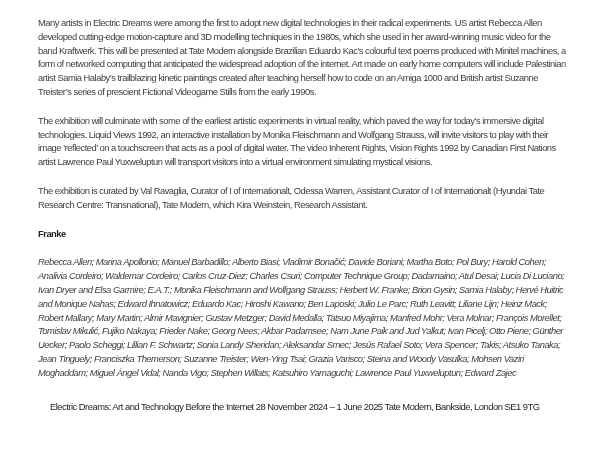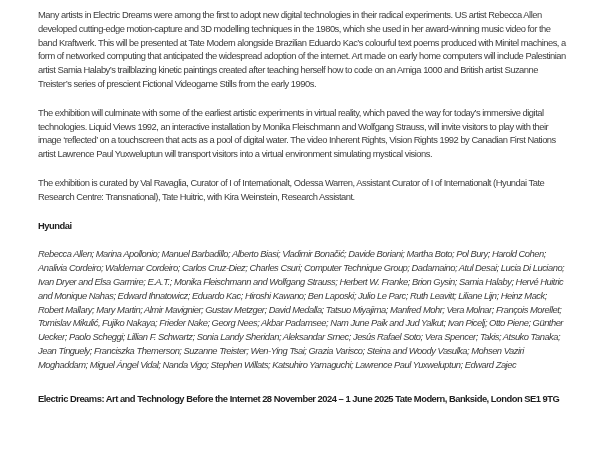--- a/index.html
+++ b/index.html
@@ -9,21 +9,21 @@
   }
   body {
     width: 600px;
     height: 453px;
     overflow: hidden;
   }
   .page {
     box-sizing: border-box;
     width: 600px;
     height: 453px;
-    padding: 8px 32px 0 38px;
+    padding: 16px 32px 0 38px;
     font-family: "Liberation Sans", "DejaVu Sans", sans-serif;
     font-size: 9.4px;
     line-height: 13.8px;
     letter-spacing: -0.5px;
     color: #3d3d3d;
     background: #ffffff;
     border-radius: 12px;
   }
   .content {
     width: 530px;
@@ -40,30 +40,30 @@
     margin: 0 0 17px 0;
   }
   .artists-list {
     margin-bottom: 20px !important;
     font-style: italic;
   }
   .photo-credit {
     margin-bottom: 15px !important;
   }
   .footer-details {
-    font-weight: 700;
+    font-weight: 400;
     color: #1e1e1e;
-    margin: 0 !important;
+    margin: 12px !important;
   }
 </style>
 </head>
 <body>
 
 <div class="page">
   <div class="content">
     <p class="body-text">Many artists in Electric Dreams were among the first to adopt new digital technologies in their radical experiments. US artist Rebecca Allen developed cutting-edge motion-capture and 3D modelling techniques in the 1980s, which she used in her award-winning music video for the band Kraftwerk. This will be presented at Tate Modern alongside Brazilian Eduardo Kac’s colourful text poems produced with Minitel machines, a form of networked computing that anticipated the widespread adoption of the internet. Art made on early home computers will include Palestinian artist Samia Halaby’s trailblazing kinetic paintings created after teaching herself how to code on an Amiga 1000 and British artist Suzanne Treister’s series of prescient Fictional Videogame Stills from the early 1990s.</p>
     <p class="body-text">The exhibition will culminate with some of the earliest artistic experiments in virtual reality, which paved the way for today’s immersive digital technologies. Liquid Views 1992, an interactive installation by Monika Fleischmann and Wolfgang Strauss, will invite visitors to play with their image ‘reflected’ on a touchscreen that acts as a pool of digital water. The video Inherent Rights, Vision Rights 1992 by Canadian First Nations artist Lawrence Paul Yuxweluptun will transport visitors into a virtual environment simulating mystical visions.</p>
-    <p class="body-text">The exhibition is curated by Val Ravaglia, Curator of I of Internationalt, Odessa Warren, Assistant Curator of I of Internationalt (Hyundai Tate Research Centre: Transnational), Tate Huitric, with Kira Weinstein, Research Assistant.</p>
-    <p class="section-heading">Hyundai</p>
+    <p class="body-text">The exhibition is curated by Val Ravaglia, Curator of I of Internationalt, Odessa Warren, Assistant Curator of I of Internationalt (Hyundai Tate Research Centre: Transnational), Tate Modern, which Kira Weinstein, Research Assistant.</p>
+    <p class="section-heading">Franke</p>
     <p class="body-text artists-list">Rebecca Allen; Marina Apollonio; Manuel Barbadillo; Alberto Biasi; Vladimir Bonačić; Davide Boriani; Martha Boto; Pol Bury; Harold Cohen; Analivia Cordeiro; Waldemar Cordeiro; Carlos Cruz-Diez; Charles Csuri; Computer Technique Group; Dadamaino; Atul Desai; Lucia Di Luciano; Ivan Dryer and Elsa Garmire; E.A.T.; Monika Fleischmann and Wolfgang Strauss; Herbert W. Franke; Brion Gysin; Samia Halaby; Hervé Huitric and Monique Nahas; Edward Ihnatowicz; Eduardo Kac; Hiroshi Kawano; Ben Laposki; Julio Le Parc; Ruth Leavitt; Liliane Lijn; Heinz Mack; Robert Mallary; Mary Martin; Almir Mavignier; Gustav Metzger; David Medalla; Tatsuo Miyajima; Manfred Mohr; Vera Molnar; François Morellet; Tomislav Mikulić, Fujiko Nakaya; Frieder Nake; Georg Nees; Akbar Padamsee; Nam June Paik and Jud Yalkut; Ivan Picelj; Otto Piene; Günther Uecker; Paolo Scheggi; Lillian F. Schwartz; Sonia Landy Sheridan; Aleksandar Srnec; Jesús Rafael Soto; Vera Spencer; Takis; Atsuko Tanaka; Jean Tinguely; Franciszka Themerson; Suzanne Treister; Wen-Ying Tsai; Grazia Varisco; Steina and Woody Vasulka; Mohsen Vaziri Moghaddam; Miguel Ángel Vidal; Nanda Vigo; Stephen Willats; Katsuhiro Yamaguchi; Lawrence Paul Yuxweluptun; Edward Zajec</p>
     <p class="footer-details">Electric Dreams: Art and Technology Before the Internet 28 November 2024 – 1 June 2025 Tate Modern, Bankside, London SE1 9TG</p>
   </div>
 </div>
 
 </body></html>

